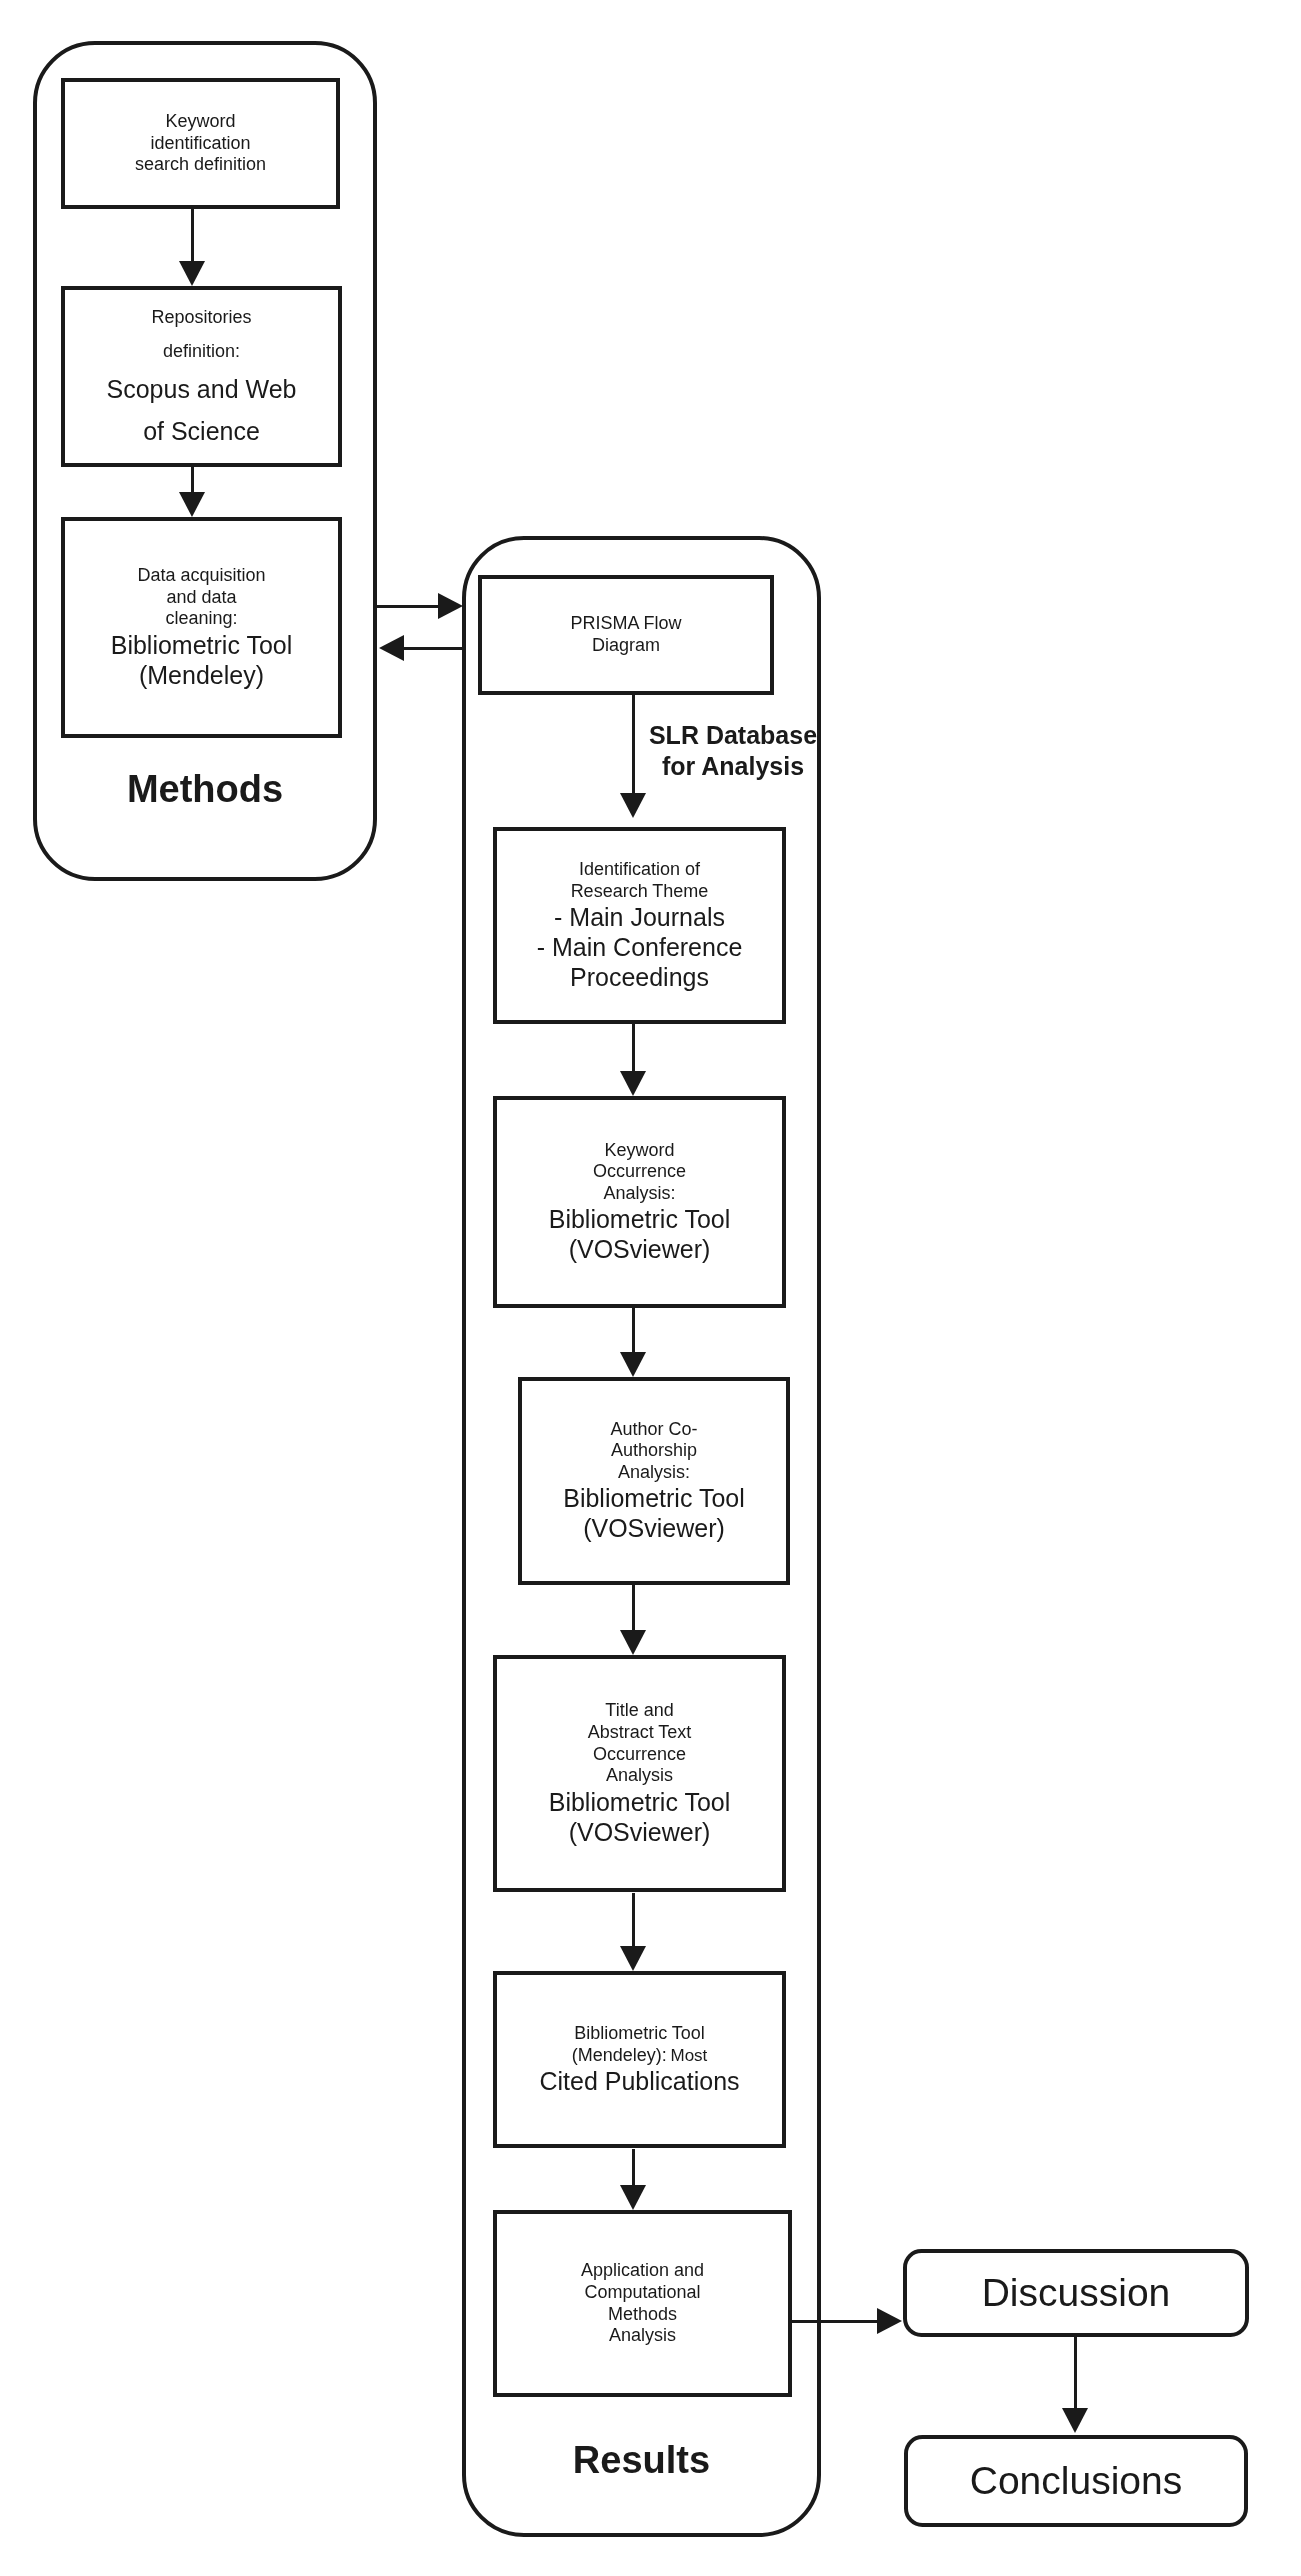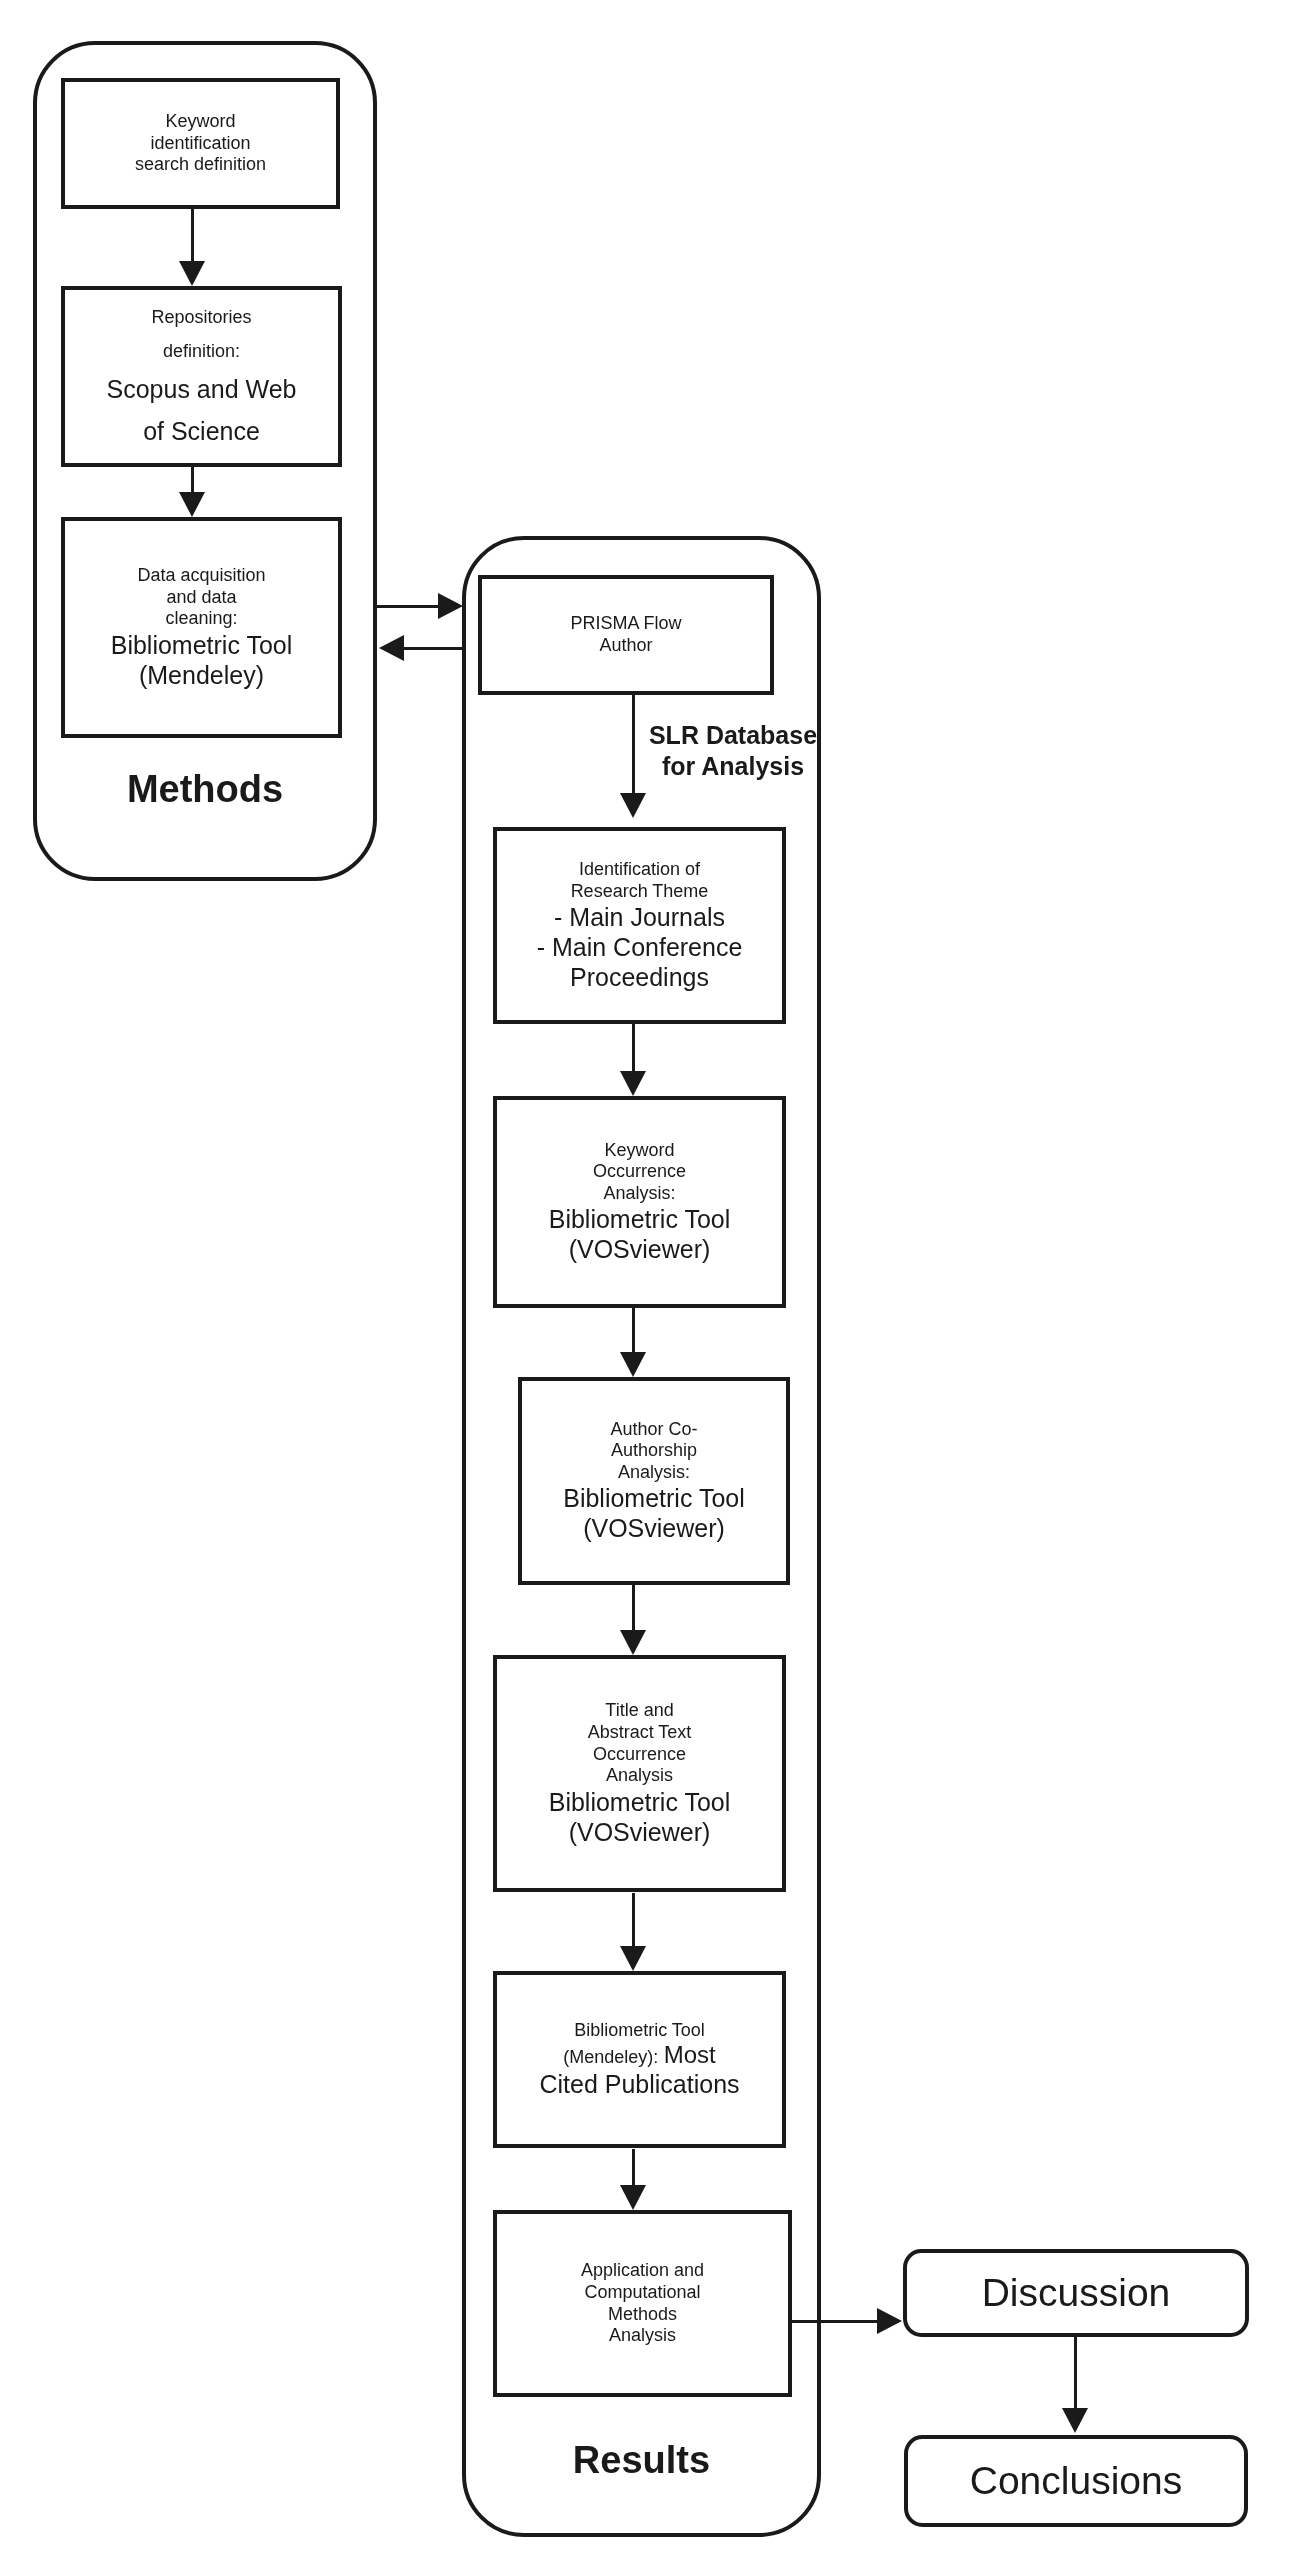--- a/index.html
+++ b/index.html
@@ -9,21 +9,21 @@
   .canvas { position:relative; width:1301px; height:2576px; background:var(--paper); overflow:hidden; }
 
   .group { position:absolute; border:4.6px solid var(--ink); border-radius:62px; background:transparent; }
   .node { position:absolute; border:4px solid var(--ink); background:var(--paper);
           display:flex; flex-direction:column; align-items:center; justify-content:center;
           text-align:center; padding:4px; }
   .ln { display:block; }
   .b { font-weight:normal; font-size:18px; line-height:1.2; }
   .r { font-weight:normal; font-size:25px; line-height:1.2; }
   .mixed { display:block; }
-  .mixed .r-inline { font-weight:normal; font-size:24px; margin-left:0.22em; }
+  .mixed .r-inline { font-weight:normal; font-size:17px; margin-left:0.22em; }
   .terminal { position:absolute; border:4px solid var(--ink); border-radius:18.4px; background:var(--paper);
               display:flex; align-items:center; justify-content:center;
               font-weight:normal; font-size:39px; text-align:center; }
   .group-label { position:absolute; text-align:center; font-weight:bold; font-size:38px; }
   .edge-label { position:absolute; text-align:center; font-weight:bold; font-size:25px; line-height:1.25; }
 
   .vline { position:absolute; width:3.3px; background:var(--ink); }
   .hline { position:absolute; height:3.3px; background:var(--ink); }
   .tri   { position:absolute; width:0; height:0; }
   .tri-down  { border-left:13px solid transparent; border-right:13px solid transparent; border-top:25px solid var(--ink); }
@@ -76,21 +76,21 @@
   </div>
   <div>
     <div class="tri tri-left" style="left:379px; top:635px;"></div>
     <div class="hline" style="left:402px; top:647px; width:62px;"></div>
   </div>
 
   <div class="group" style="left:462px; top:536px; width:359px; height:2001px;"></div>
 
   <div class="node" style="left:478px; top:575px; width:296px; height:120px;">
     <span class="ln b">PRISMA Flow</span>
-    <span class="ln b">Author</span>
+    <span class="ln b">Diagram</span>
   </div>
 
   <div>
     <div class="vline" style="left:632px; top:695px; height:100px;"></div>
     <div class="tri tri-down" style="left:620px; top:793px;"></div>
   </div>
   <div class="edge-label" style="left:641px; top:720px; width:184px;">
     <span class="ln">SLR Database</span>
     <span class="ln">for Analysis</span>
   </div>

